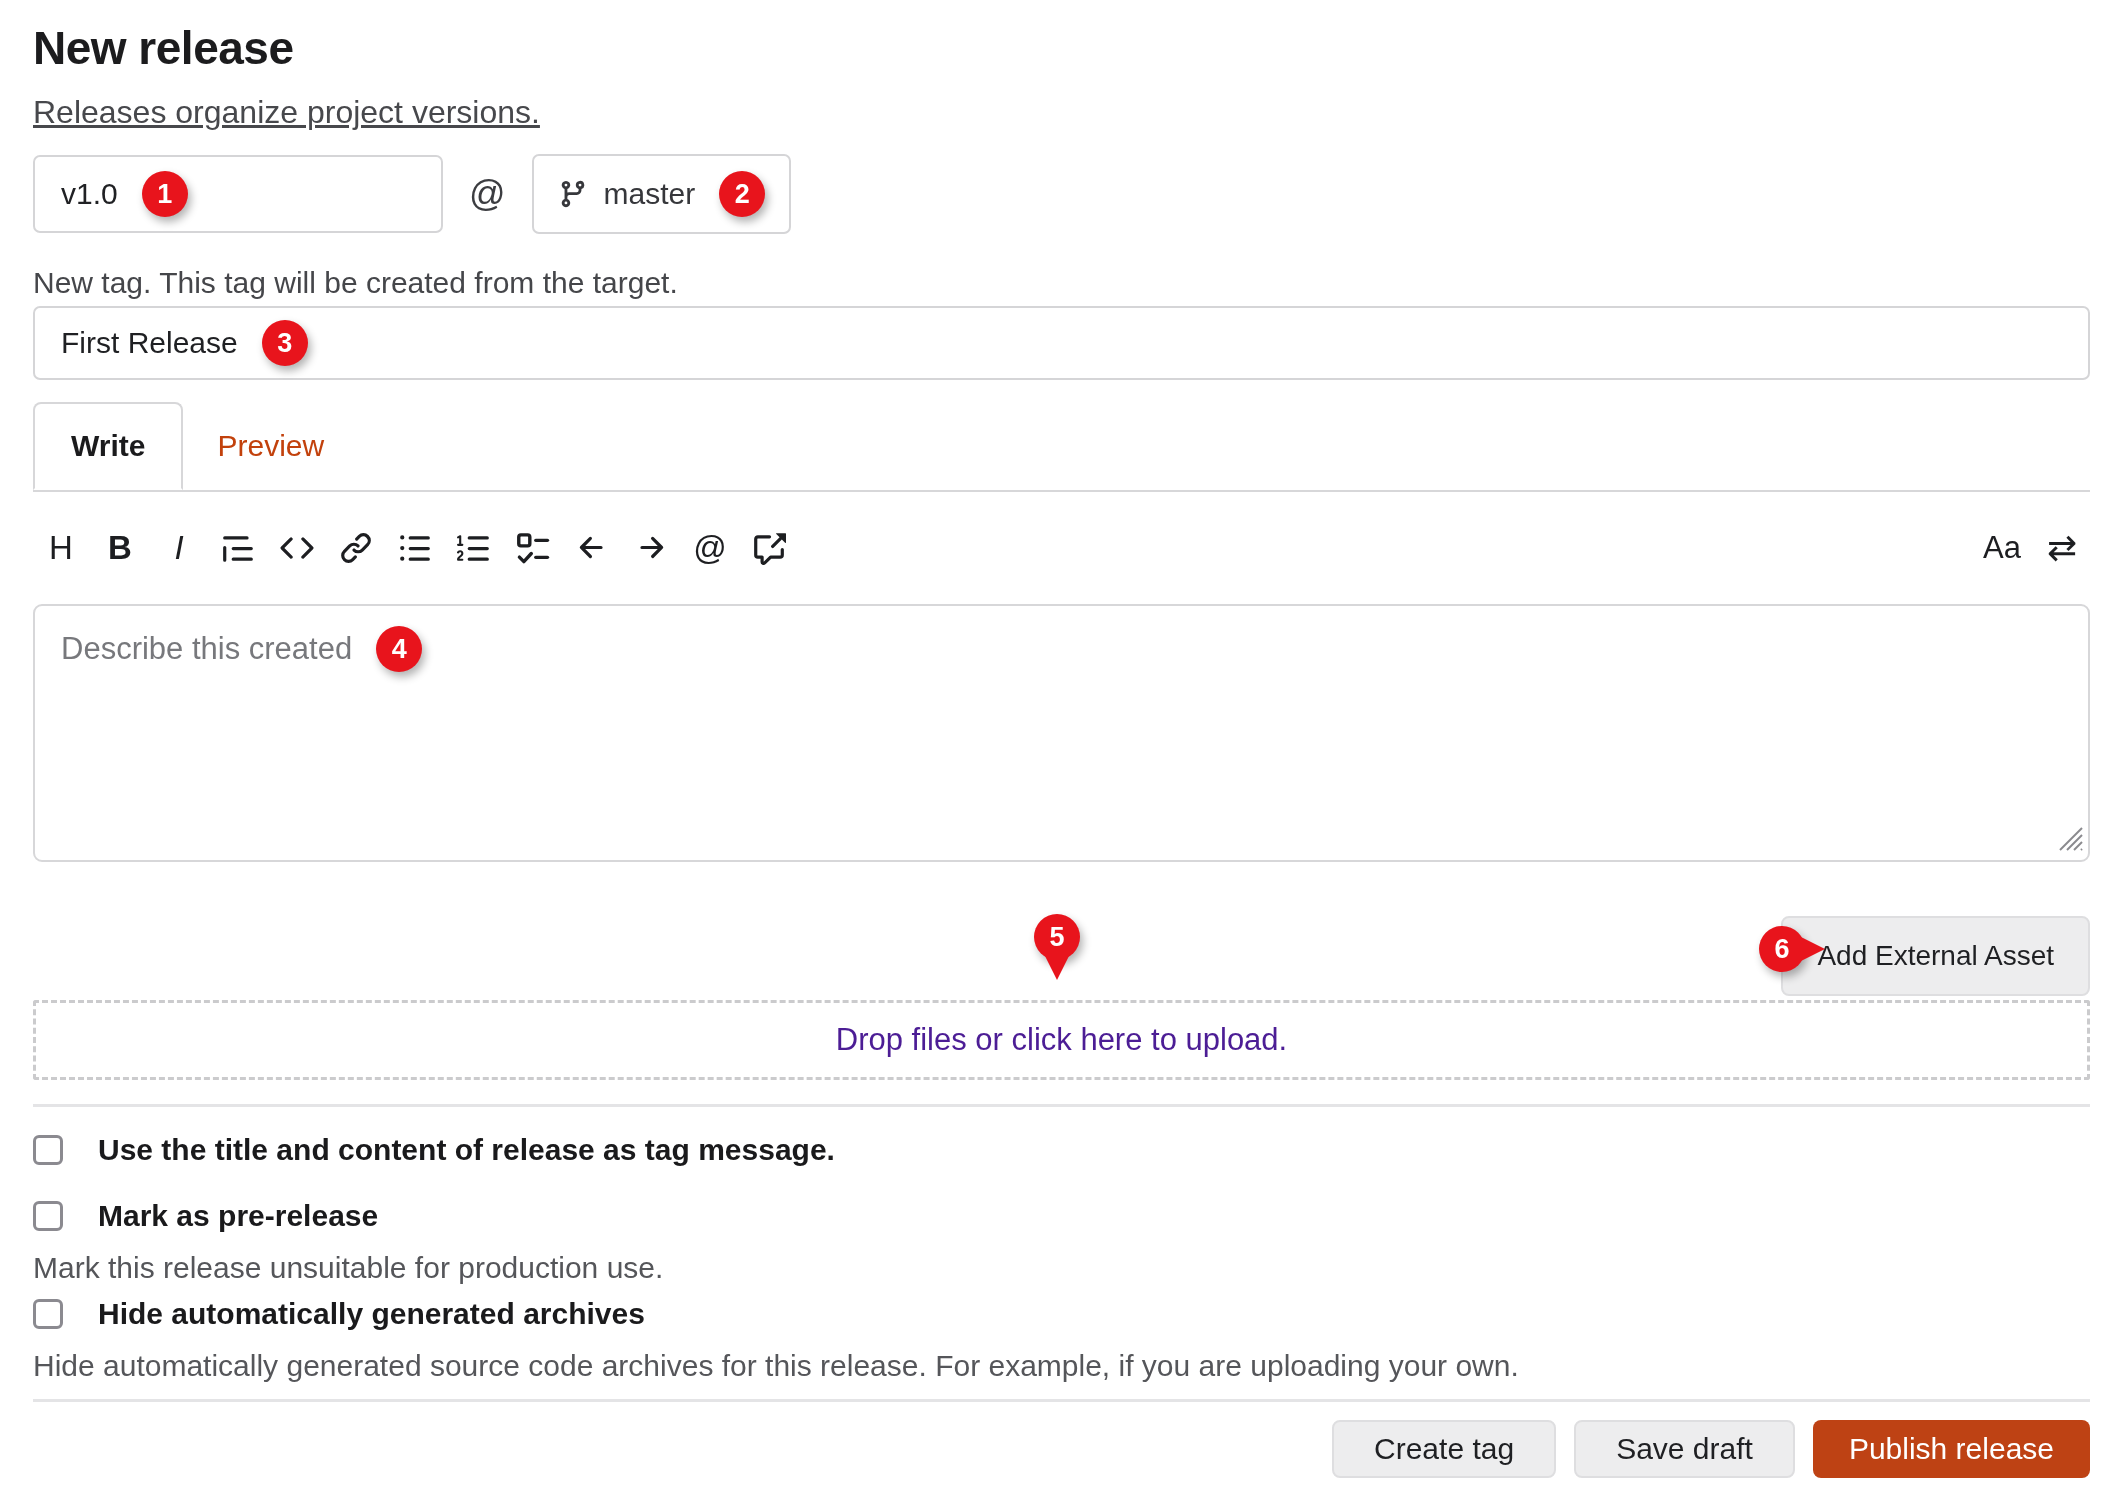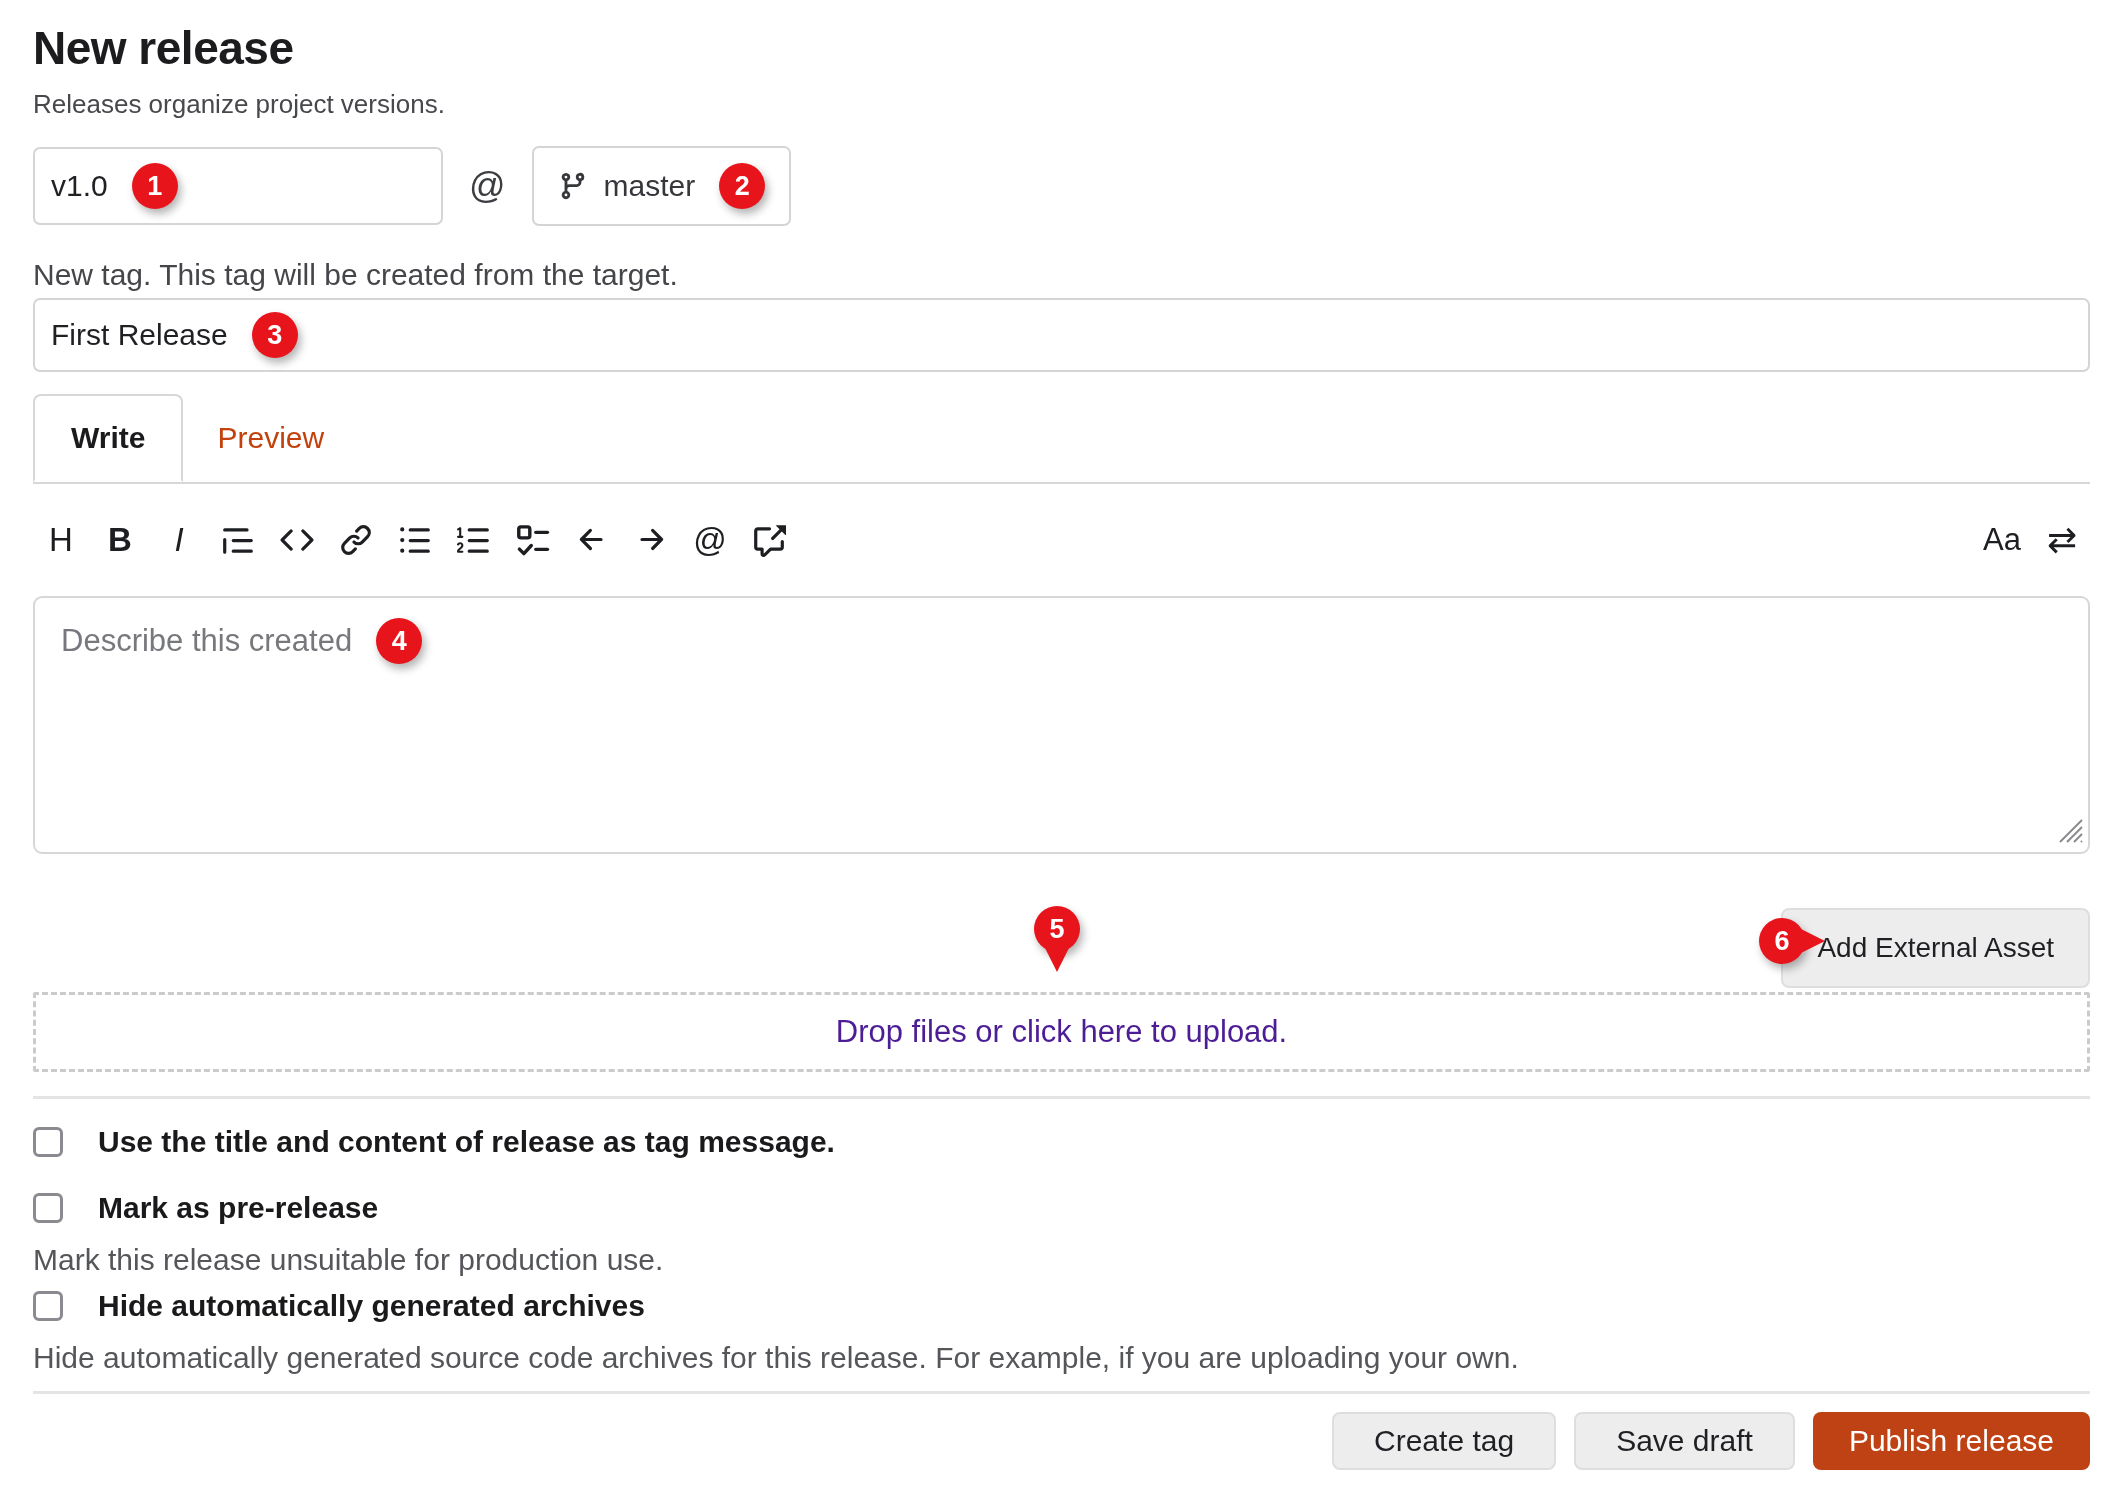--- a/index.html
+++ b/index.html
@@ -1,25 +1,25 @@
 <!DOCTYPE html>
 <html><head>
 <meta charset="utf-8">
 <style>
   html,body { margin:0; padding:0; background:#fff; }
   * { box-sizing:border-box; }
   body { font-family:"Liberation Sans","DejaVu Sans",sans-serif; color:#1f2023; }
   .page { width:2122px; height:1492px; background:#fff; padding:22px 32px 0 33px; overflow:hidden; }
 
   h1 { margin:0; font-size:46px; line-height:52px; font-weight:700; color:#1c1c1e; letter-spacing:-0.5px; }
-  .subtitle { margin-top:10px; font-size:26px; line-height:40px; color:#47484c; }
+  .subtitle { margin-top:18px; font-size:32px; line-height:40px; color:#47484c;text-decoration:underline; }
 
   .row1 { margin-top:22px; display:flex; align-items:center; }
   .inputbox { background:#fff; border:2px solid #d5d5d7; border-radius:7px; height:80px;
-              display:flex; align-items:center; padding:0 16px; font-size:30px; color:#202124; }
+              display:flex; align-items:center; padding:0 26px; font-size:30px; color:#202124; }
   .tag-input { width:410px; height:78px; }
   .at-sep { font-size:36px; color:#3c3d41; margin:0 26px; }
   .branch-btn { display:flex; align-items:center; background:#fff; border:2px solid #d5d5d7; border-radius:7px;
                 height:80px; padding:8px 24px; font-size:30px; color:#36373b; cursor:pointer; }
   .branch-btn svg { margin-right:16px; }
 
   .badge { width:46px; height:46px; border-radius:50%; background:#e8141c; color:#fff;
            font-size:27px; font-weight:700; display:flex; align-items:center; justify-content:center;
            box-shadow:3px 5px 8px rgba(0,0,0,0.30); margin-left:24px; flex:none; }
   .pin { position:absolute; }

